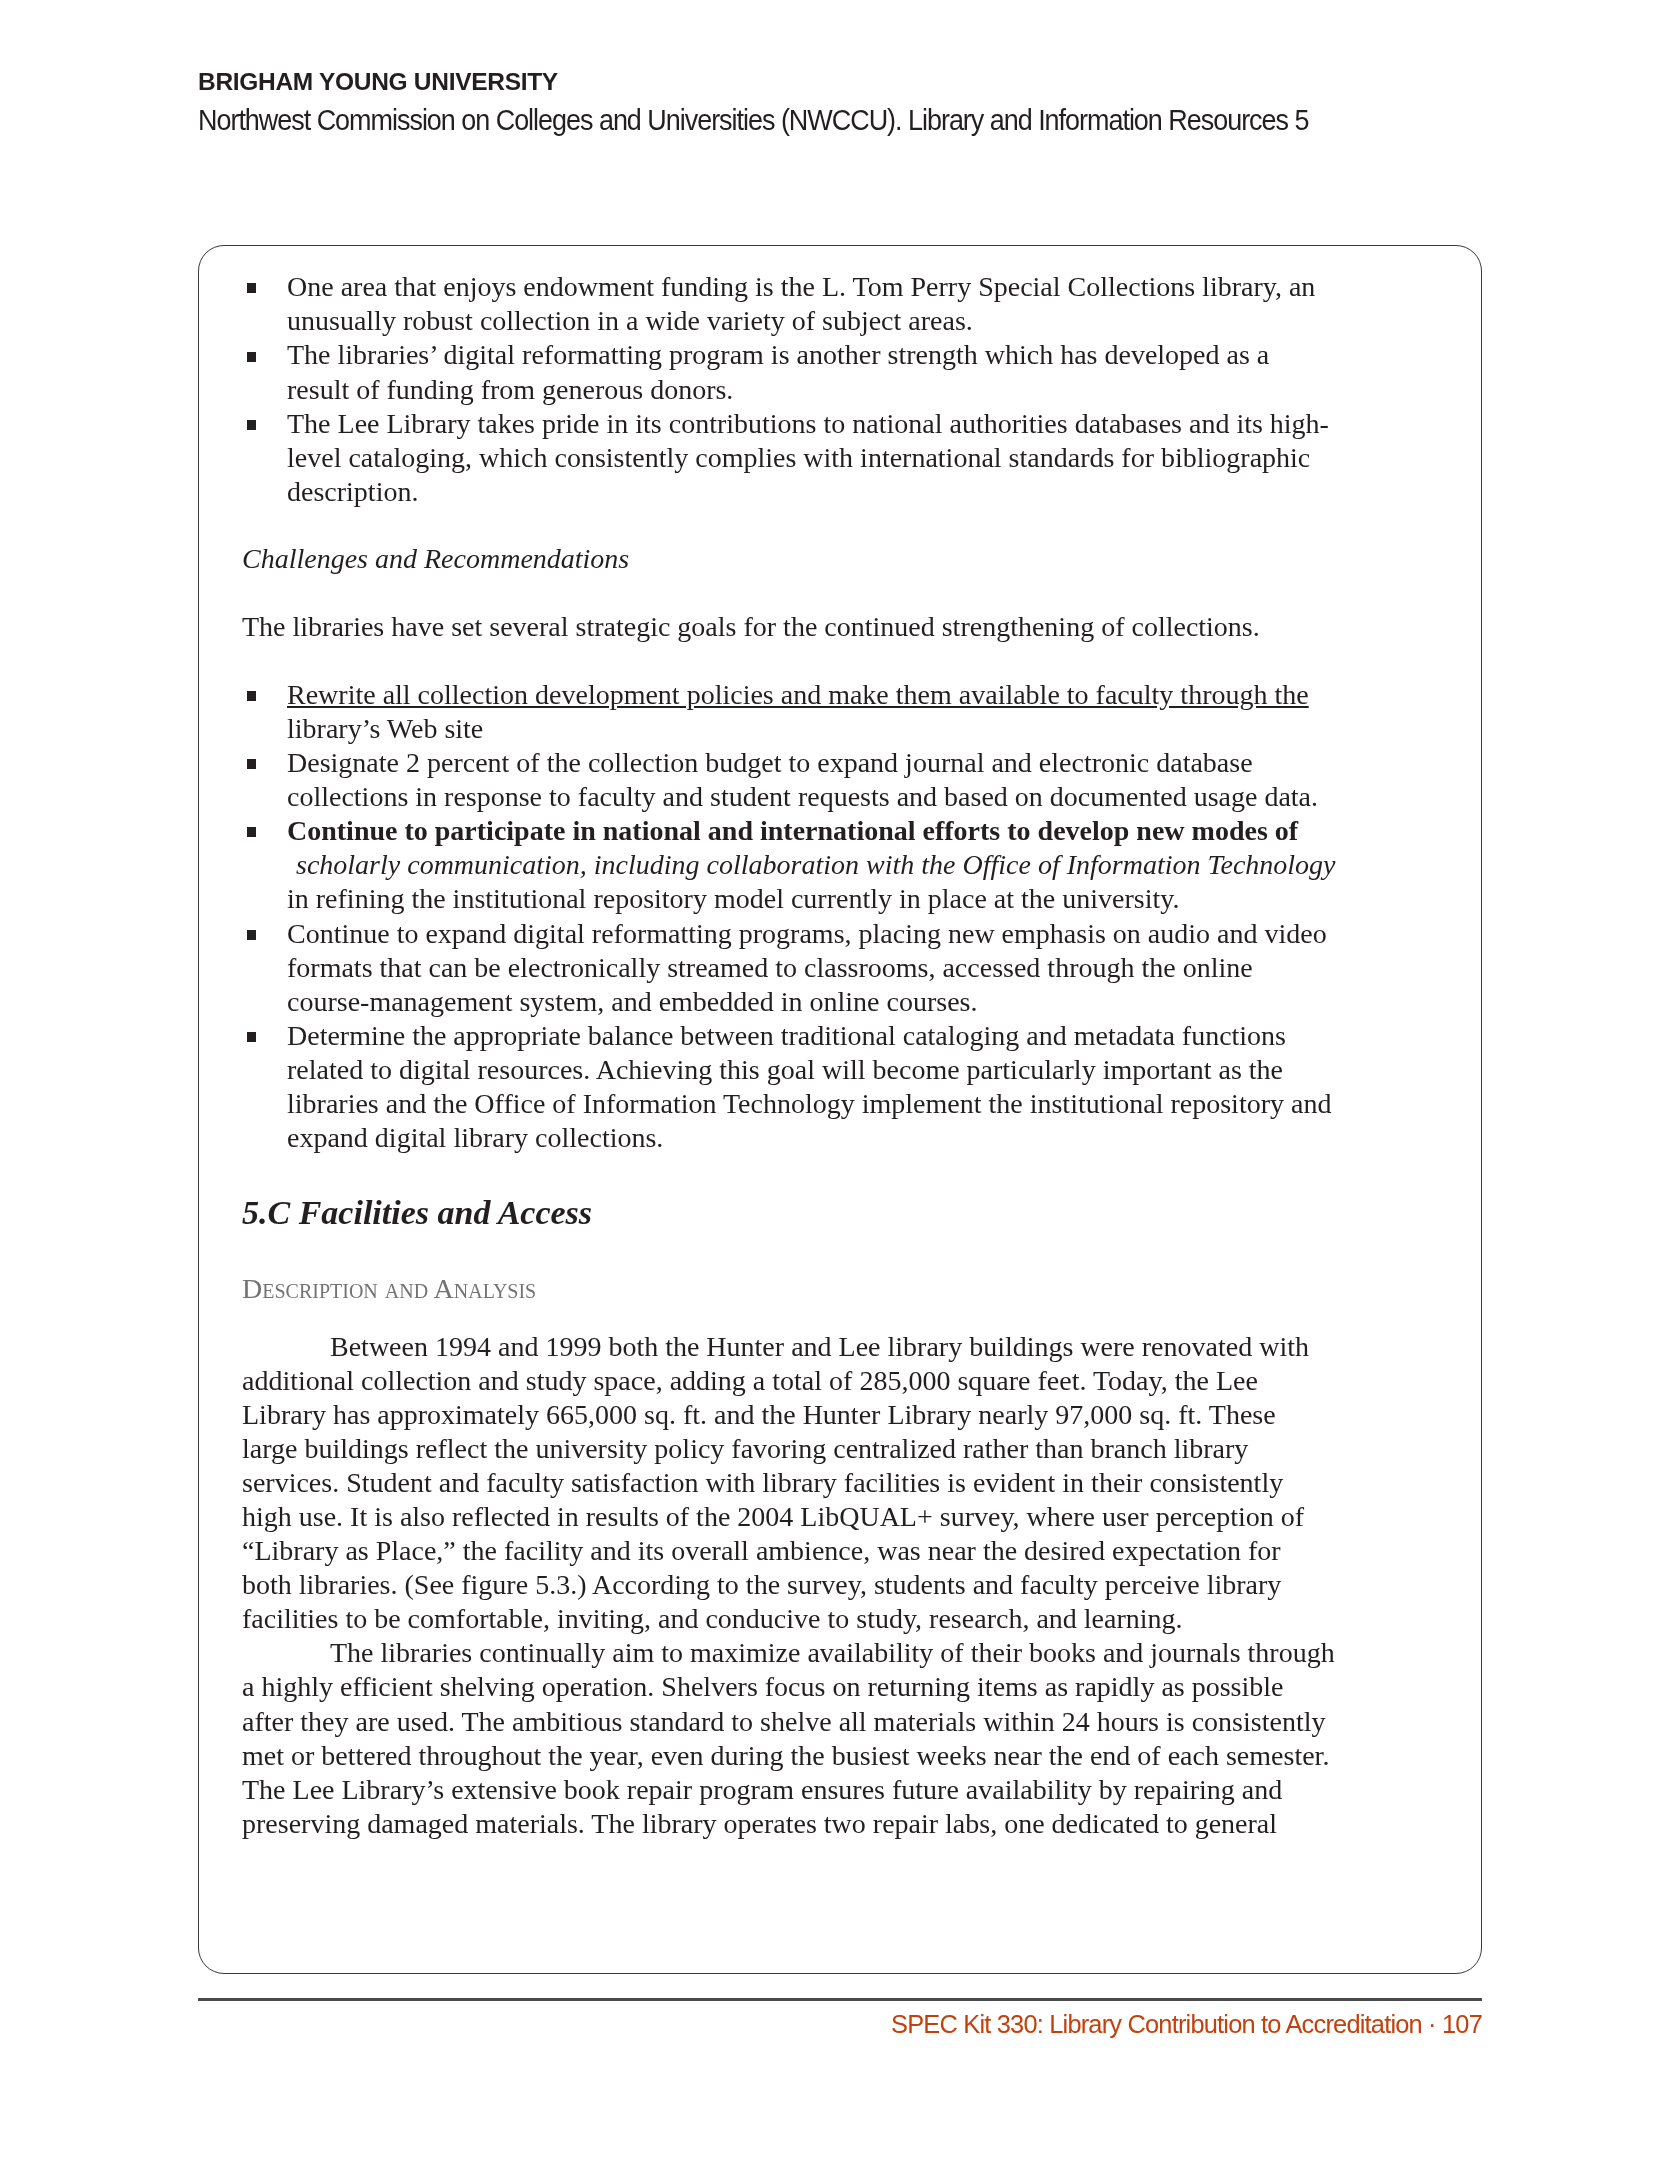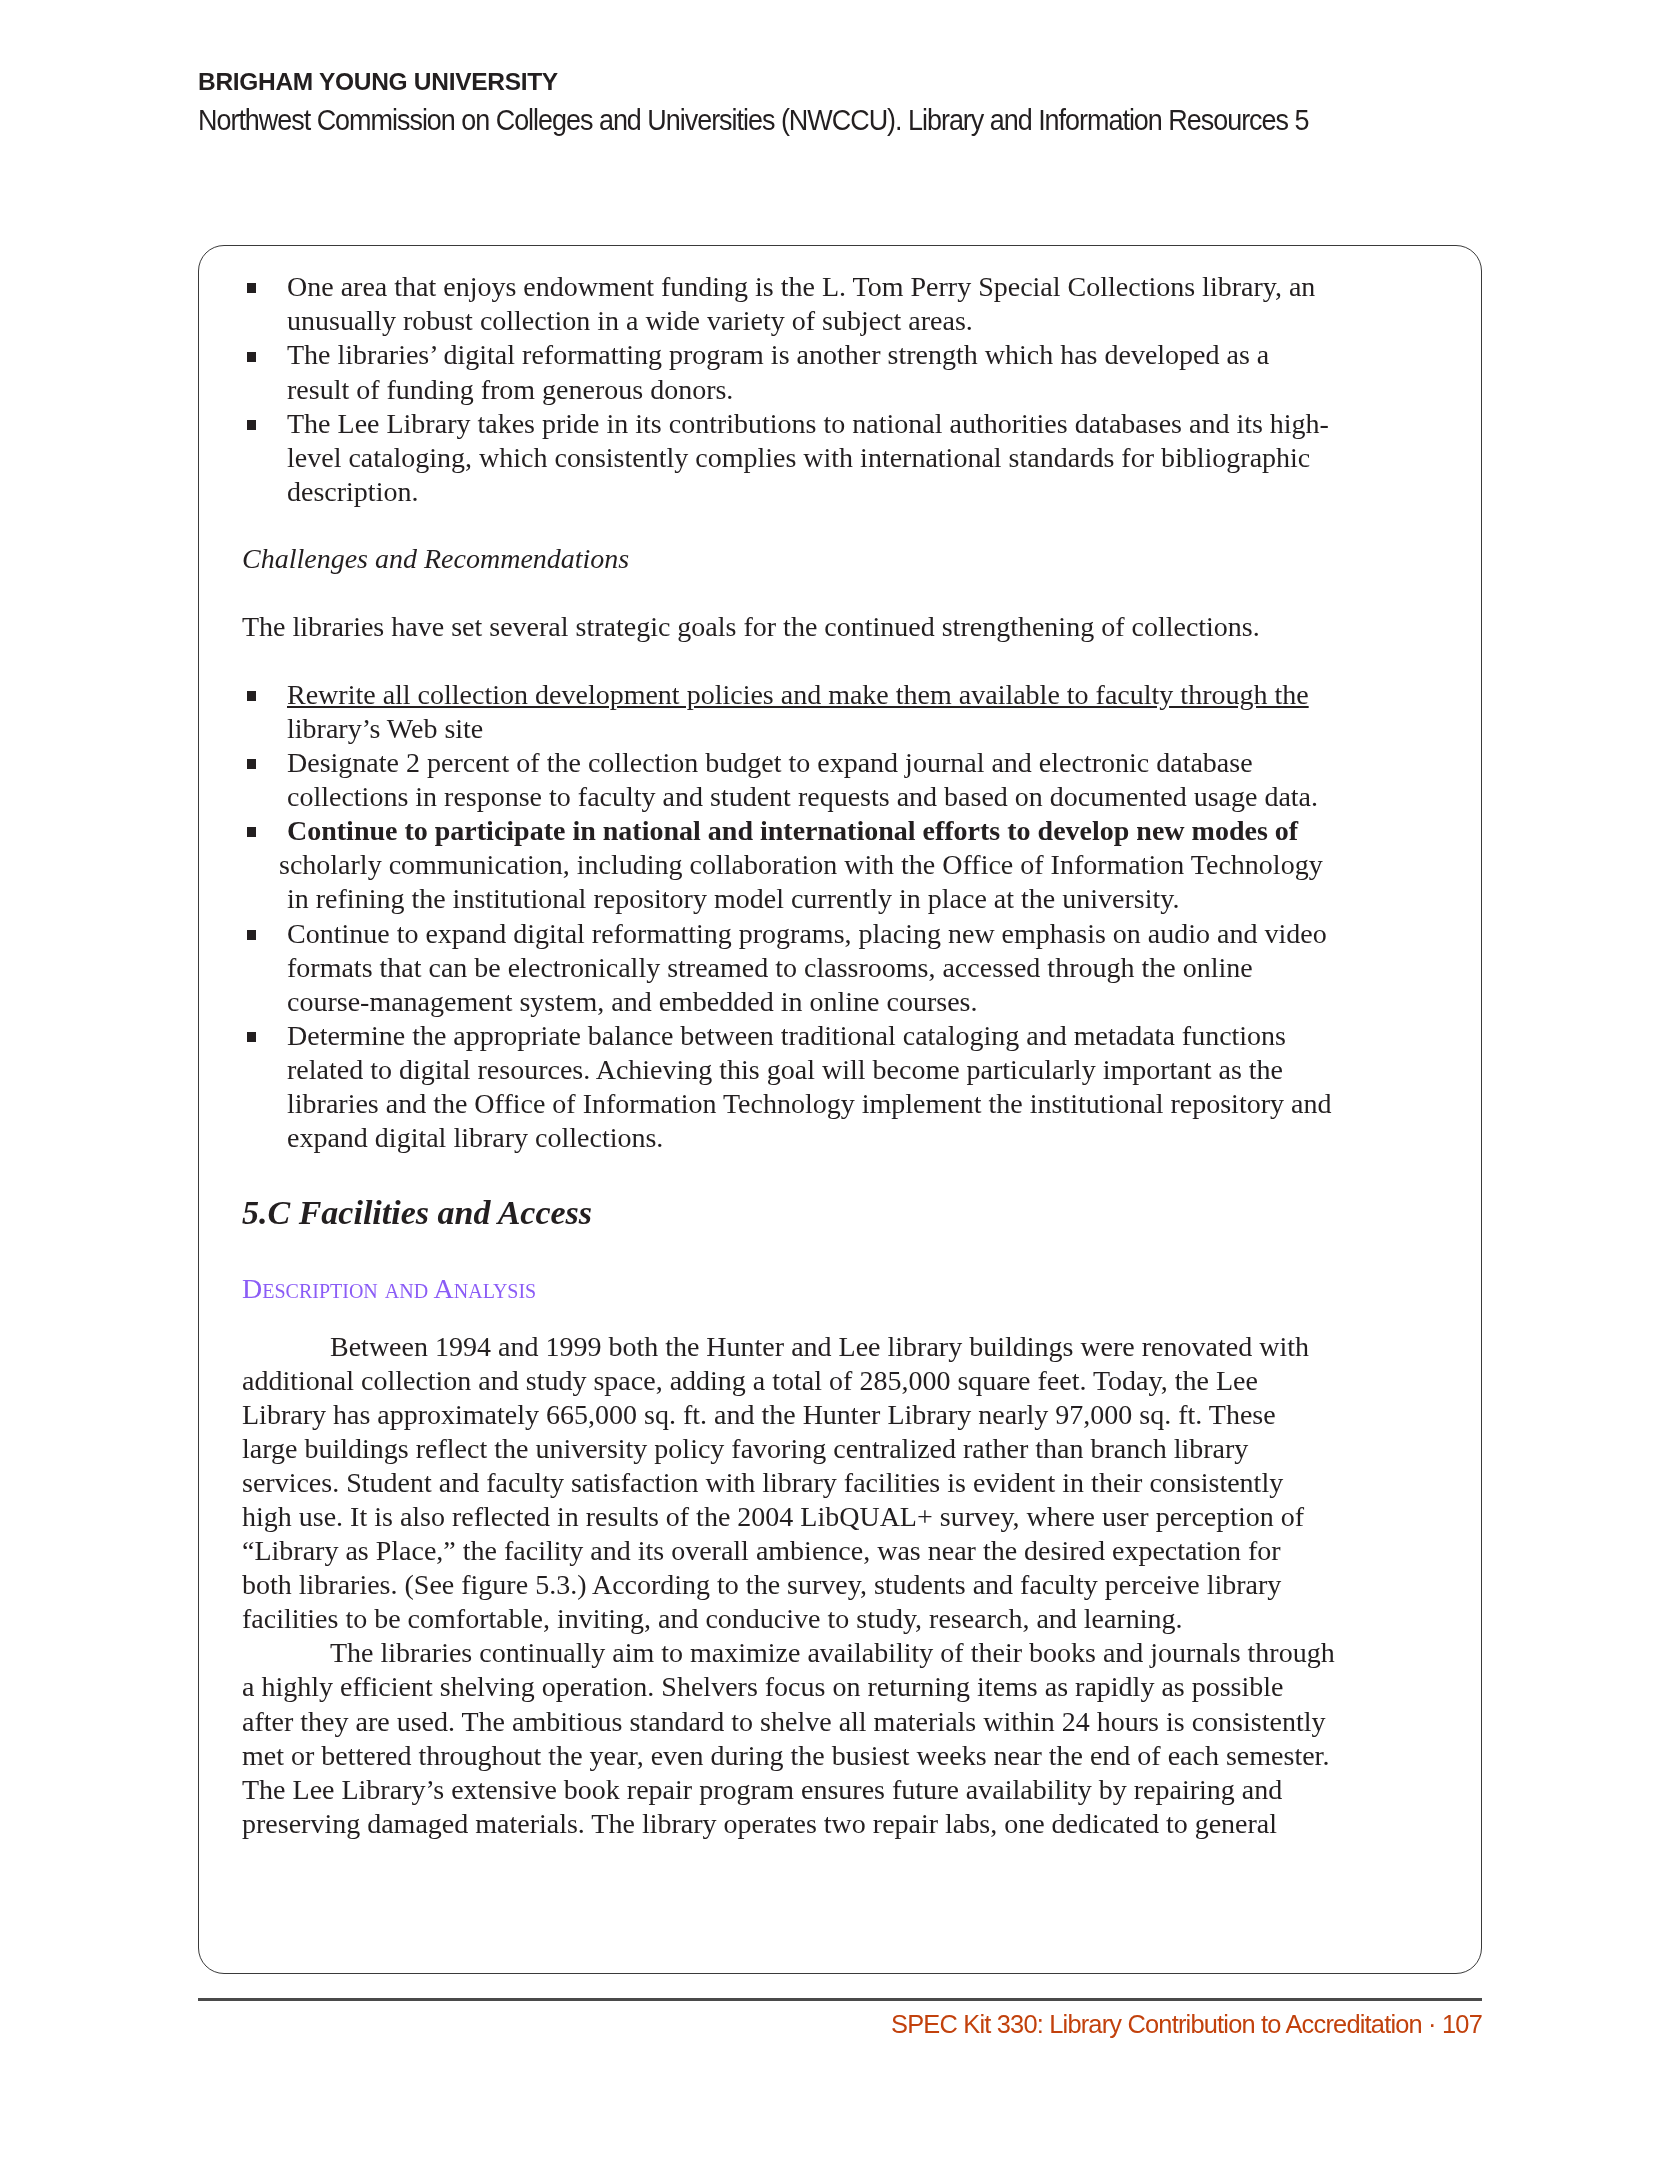--- a/index.html
+++ b/index.html
@@ -4,21 +4,21 @@
 <style>
   html, body { margin:0; padding:0; background:#ffffff; }
   body { width:1680px; height:2174px; position:relative; overflow:hidden; color:#231f20; }
   .hdr-title { position:absolute; left:198px; top:68px; font-family:"Liberation Sans", sans-serif; font-weight:bold; font-size:24.5px; letter-spacing:-0.3px; color:#231f20; white-space:nowrap; }
   .hdr-sub { position:absolute; left:198px; top:104px; font-family:"Liberation Sans", sans-serif; font-size:29px; letter-spacing:-1.1px; color:#231f20; white-space:nowrap; transform:scaleX(0.93); transform-origin:left top; }
   .box { position:absolute; left:198px; top:245px; width:1284px; height:1729px; border:1.9px solid #3a3a3a; border-radius:26px; box-sizing:border-box; }
   .line { position:absolute; font-family:"Liberation Serif", serif; font-size:28px; line-height:34px; white-space:nowrap; color:#231f20; transform-origin:left top; }
   .bullet { position:absolute; width:8.5px; height:10.4px; background:#231f20; }
   .ital { font-style:italic; }
   .h2 { position:absolute; left:242px; top:1194px; font-family:"Liberation Serif", serif; font-style:italic; font-weight:bold; font-size:34px; white-space:nowrap; color:#231f20; }
-  .smallcaps { position:absolute; left:242px; top:1273px; font-family:"Liberation Serif", serif; font-size:28px; font-variant:small-caps; white-space:nowrap; color:#8b5cf6; }
+  .smallcaps { position:absolute; left:242px; top:1273px; font-family:"Liberation Serif", serif; font-size:28px; font-variant:small-caps; white-space:nowrap; color:#737373; }
   .rule { position:absolute; left:198px; top:1998px; width:1284px; height:2.8px; background:#4a4a4a; }
   .footer { position:absolute; right:198px; top:2010px; font-family:"Liberation Sans", sans-serif; font-size:25.4px; letter-spacing:-0.8px; color:#c2410c; white-space:nowrap; }
 </style>
 </head>
 <body>
 
 <div>
   <div class="hdr-title">BRIGHAM YOUNG UNIVERSITY</div>
   <div class="hdr-sub">Northwest Commission on Colleges and Universities (NWCCU). Library and Information Resources 5</div>
 </div>
@@ -39,21 +39,21 @@
     <div class="line ital" style="left: 242px; top: 542px;">Challenges and Recommendations</div>
     <div class="line" style="left: 242px; top: 610px;">The libraries have set several strategic goals for the continued strengthening of collections.</div>
     <div class="bullet" style="left: 247px; top: 691px;"></div>
     <div class="line" style="left: 287px; top: 678px; text-decoration: underline;">Rewrite all collection development policies and make them available to faculty through the</div>
     <div class="line" style="left: 287px; top: 712px;">library’s Web site</div>
     <div class="bullet" style="left: 247px; top: 759px;"></div>
     <div class="line" style="left: 287px; top: 746px;"> Designate 2 percent of the collection budget to expand journal and electronic database</div>
     <div class="line" style="left: 287px; top: 780px;">collections in response to faculty and student requests and based on documented usage data.</div>
     <div class="bullet" style="left: 247px; top: 827px;"></div>
     <div class="line" style="left: 287px; top: 814px; font-weight: bold;">Continue to participate in national and international efforts to develop new modes of</div>
-    <div class="line" style="left: 279px; top: 848px;">scholarly communication, including collaboration with the Office of Information Technology</div>
+    <div class="line" style="left: 296px; top: 848px; font-style: italic;">scholarly communication, including collaboration with the Office of Information Technology</div>
     <div class="line" style="left: 287px; top: 882px;">in refining the institutional repository model currently in place at the university.</div>
     <div class="bullet" style="left: 247px; top: 930px;"></div>
     <div class="line" style="left: 287px; top: 917px;">Continue to expand digital reformatting programs, placing new emphasis on audio and video</div>
     <div class="line" style="left: 287px; top: 951px;">formats that can be electronically streamed to classrooms, accessed through the online</div>
     <div class="line" style="left: 287px; top: 985px; text-align: right;">course-management system, and embedded in online courses.</div>
     <div class="bullet" style="left: 247px; top: 1032px;"></div>
     <div class="line" style="left: 287px; top: 1019px;">Determine the appropriate balance between traditional cataloging and metadata functions</div>
     <div class="line" style="left: 287px; top: 1053px;">related to digital resources. Achieving this goal will become particularly important as the</div>
     <div class="line" style="left: 287px; top: 1087px;">libraries and the Office of Information Technology implement the institutional repository and</div>
     <div class="line" style="left: 287px; top: 1121px;">expand digital library collections.</div>

